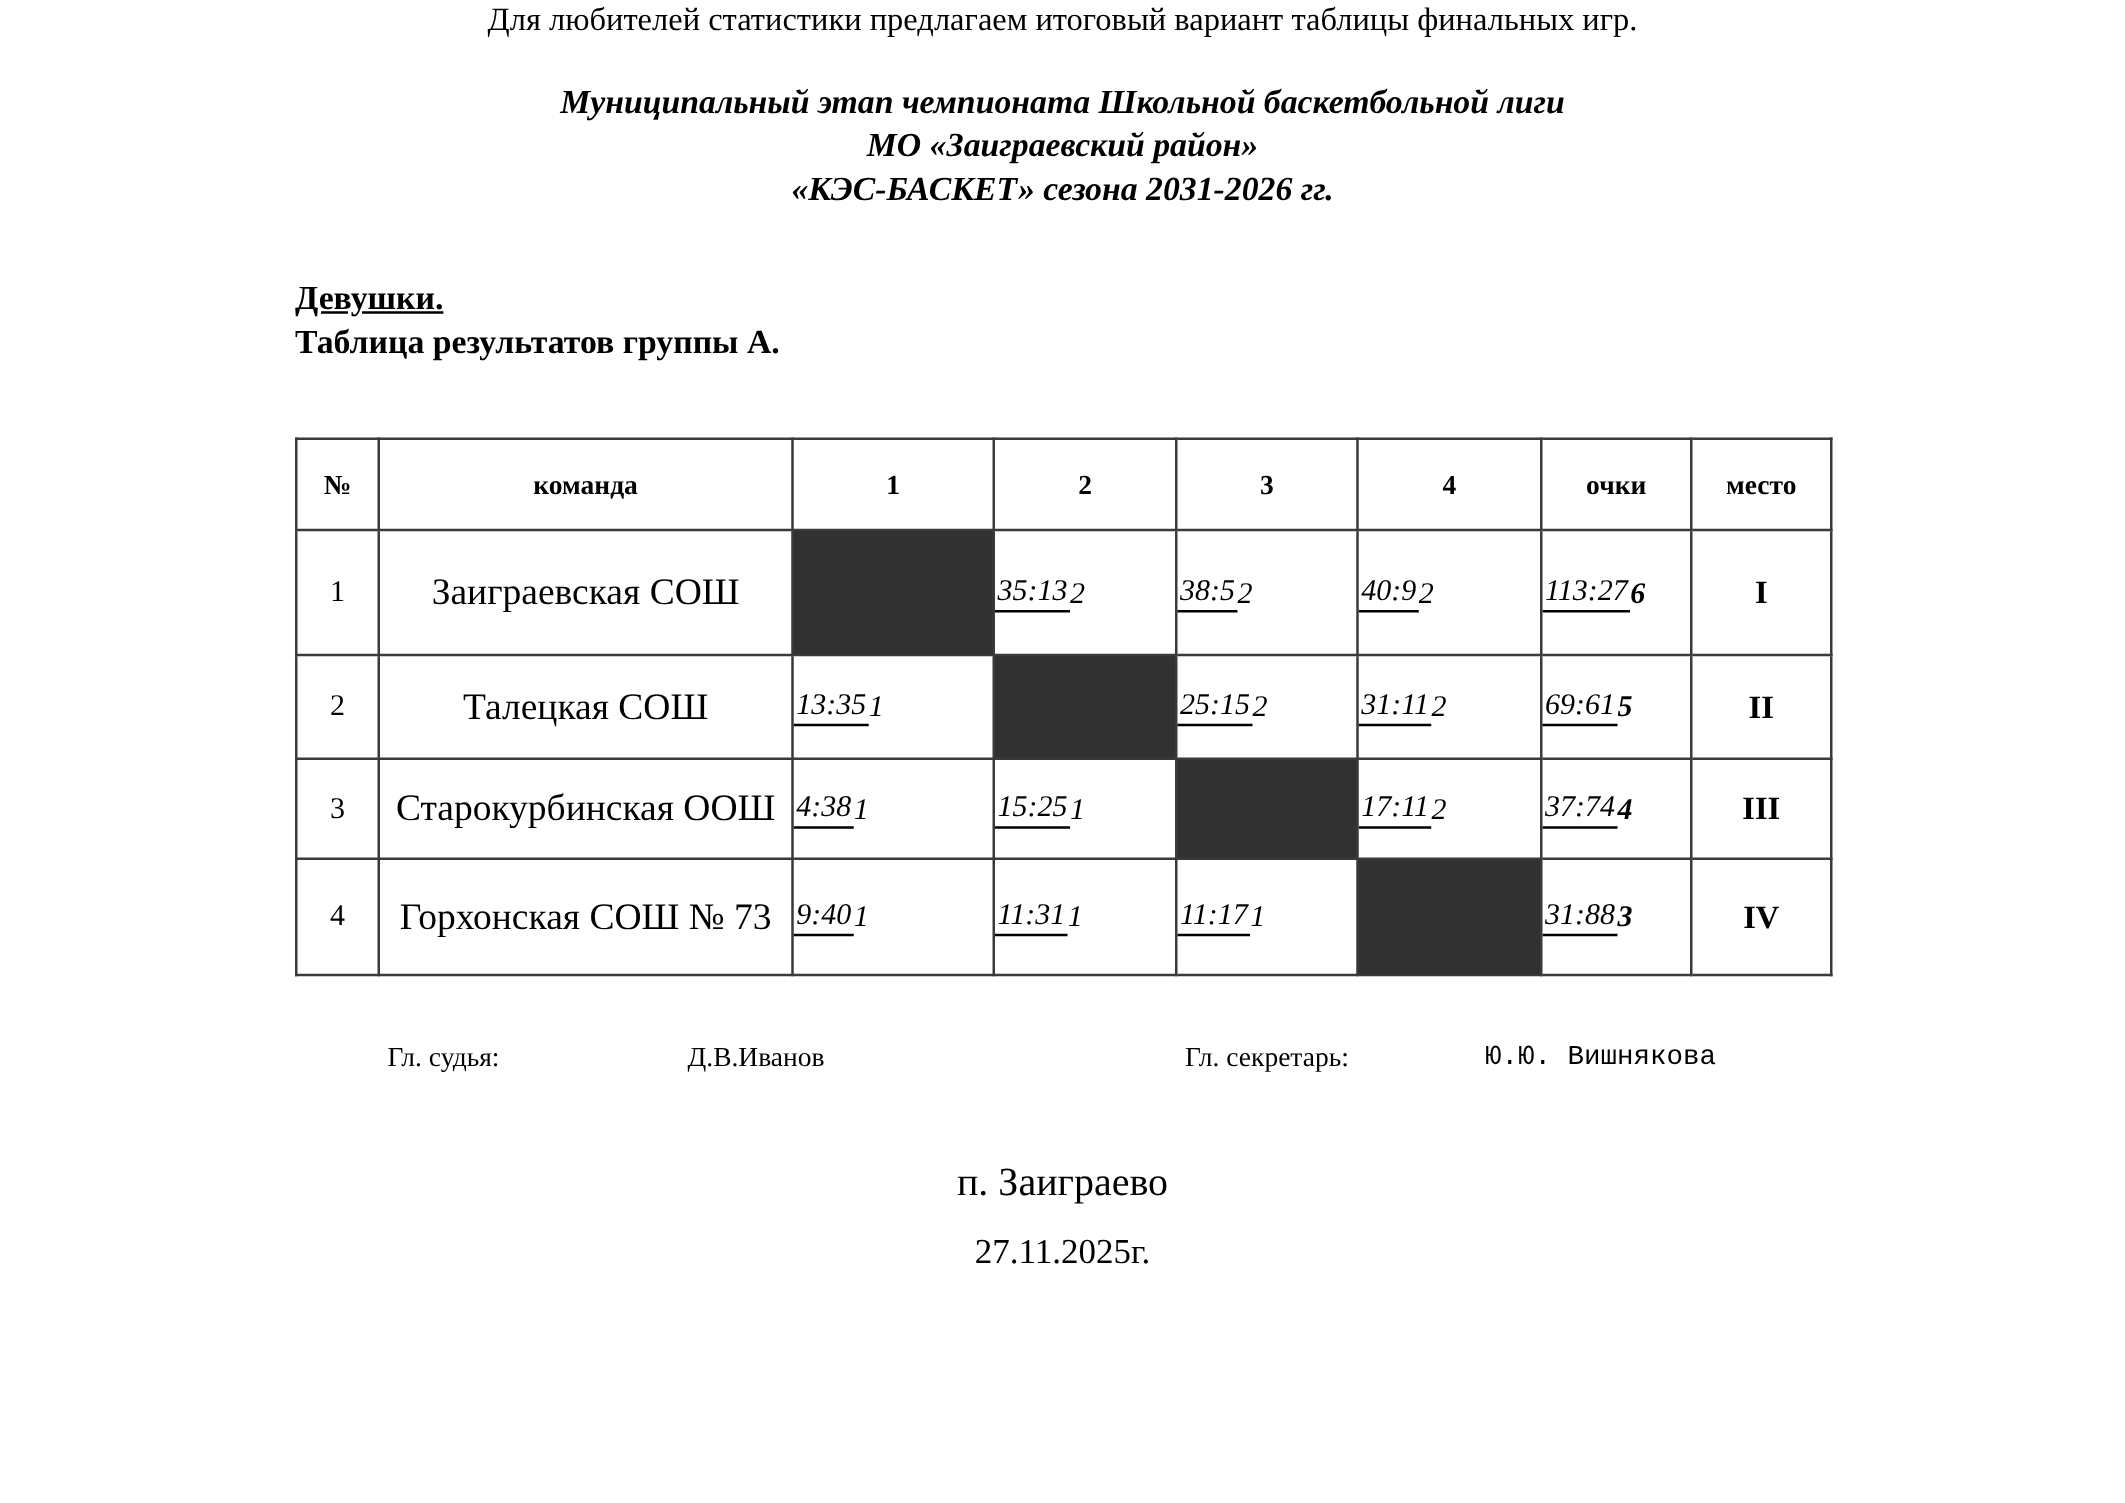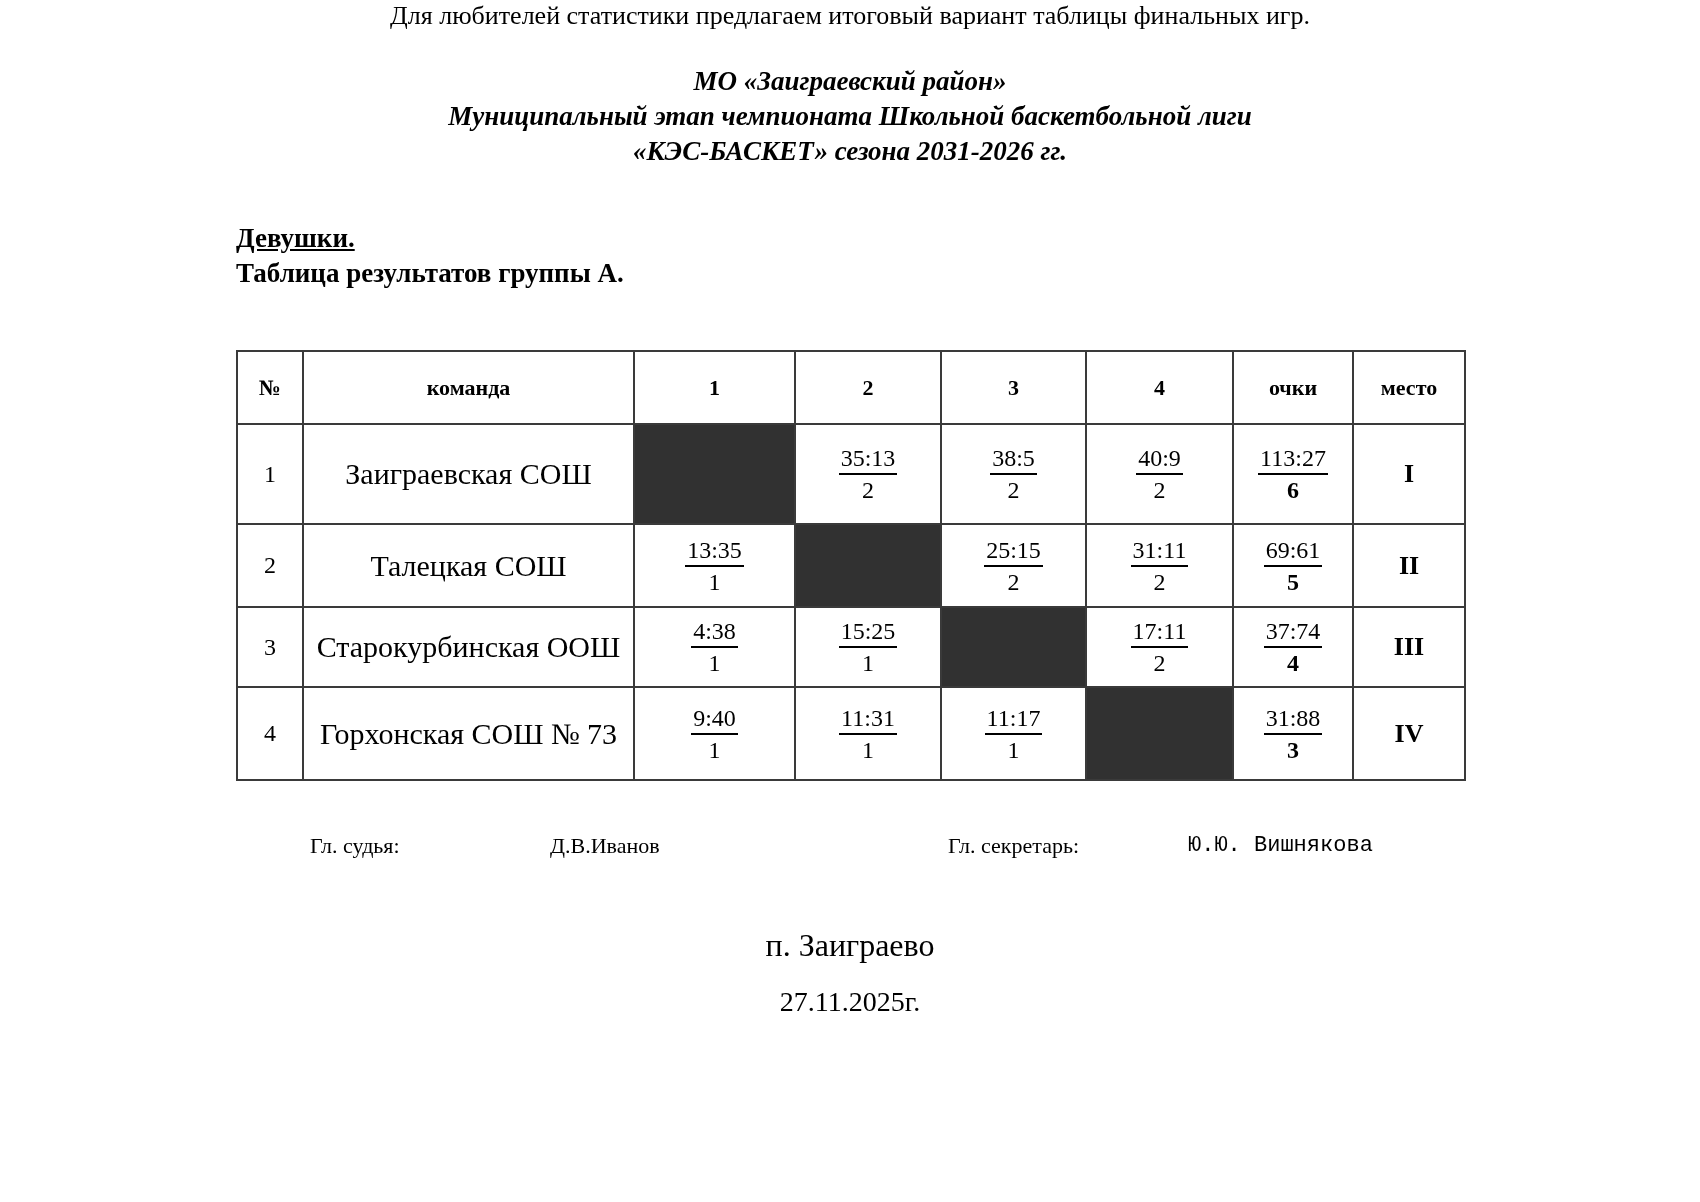--- a/index.html
+++ b/index.html
@@ -62,24 +62,25 @@
   td.c-num { font-size: 24px; }
   td.c-team {
     text-align: left;
     padding-left: 14px;
     font-size: 30px;
   }
   td.c-place { font-size: 26px; font-weight: bold; }
   td.diag {  }
   .frac {
     display: flex;
-    flex-direction: column;
+    flex-direction: row;
     align-items: center;
     font-size: 24px;
     line-height: 28px;
+    font-style: italic;
   }
   .frac-num {
     display: inline-block;
     border-bottom: 2px solid #000;
     padding: 0 2px 1px 2px;
   }
   .frac-den { display: inline-block; margin-top: 1px; }
   .den-bold { font-weight: bold; }
 
   .signatures {
@@ -106,22 +107,22 @@
   }
 </style>
 </head>
 <body>
 
 <div class="content">
 
   <div class="intro">Для любителей статистики предлагаем итоговый вариант таблицы финальных игр.</div>
 
   <div class="titles">
+    <div>Муниципальный этап чемпионата Школьной баскетбольной лиги</div>
     <div>МО «Заиграевский район»</div>
-    <div>Муниципальный этап чемпионата Школьной баскетбольной лиги</div>
     <div>«КЭС-БАСКЕТ» сезона 2031-2026 гг.</div>
   </div>
 
   <div class="subtitles">
     <div class="subtitle-underlined">Девушки.</div>
     <div>Таблица результатов группы А.</div>
   </div>
 
   <table class="results">
     <colgroup>

